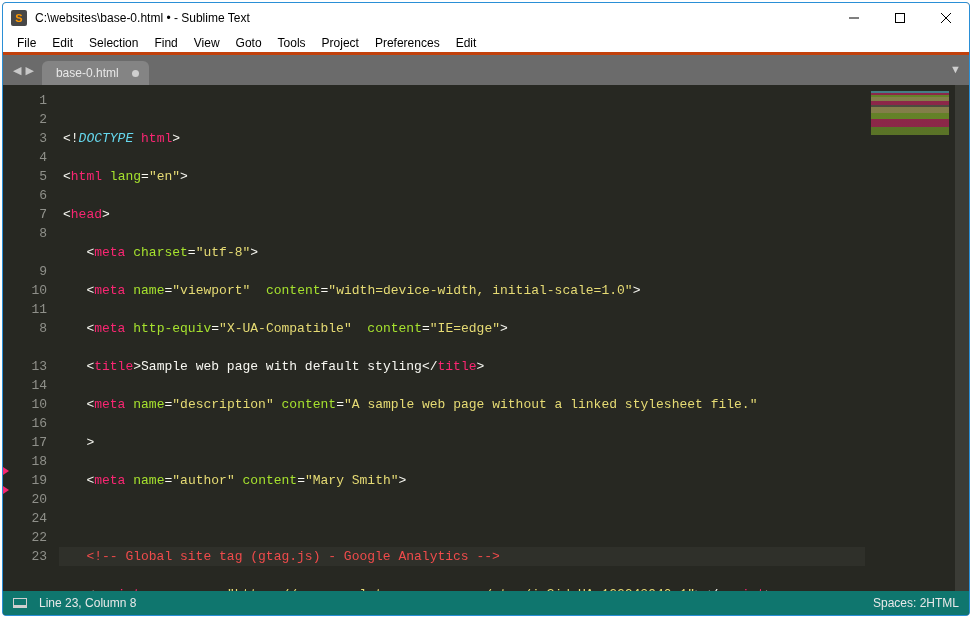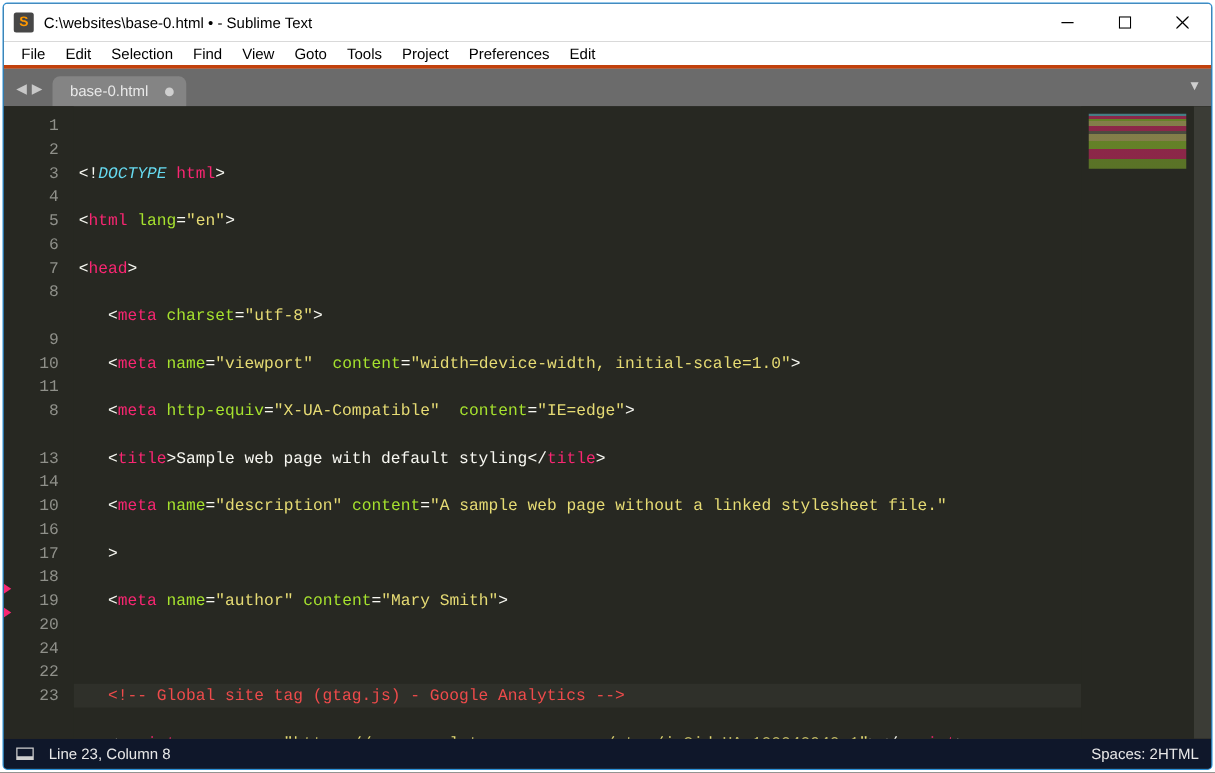--- a/index.html
+++ b/index.html
@@ -162,21 +162,21 @@
         rgba(166,226,46,.5) 36px 44px);
     opacity:.8;
   }
   .scrollbar {
     width:14px;
     background:#3b3c36;
   }
   
   .statusbar {
     height:24px;
-    background:#0f172a;
+    background:#0f766e;
     display:flex; align-items:center;
     padding:12px 10px;
     color:#e8e8e8; font-size:12px;
   }
   .statusbar .panelicon {
     width:14px; height:10px;
     border:1px solid #cfcfcf;
     border-bottom-width:3px;
     margin-right:12px;
   }

